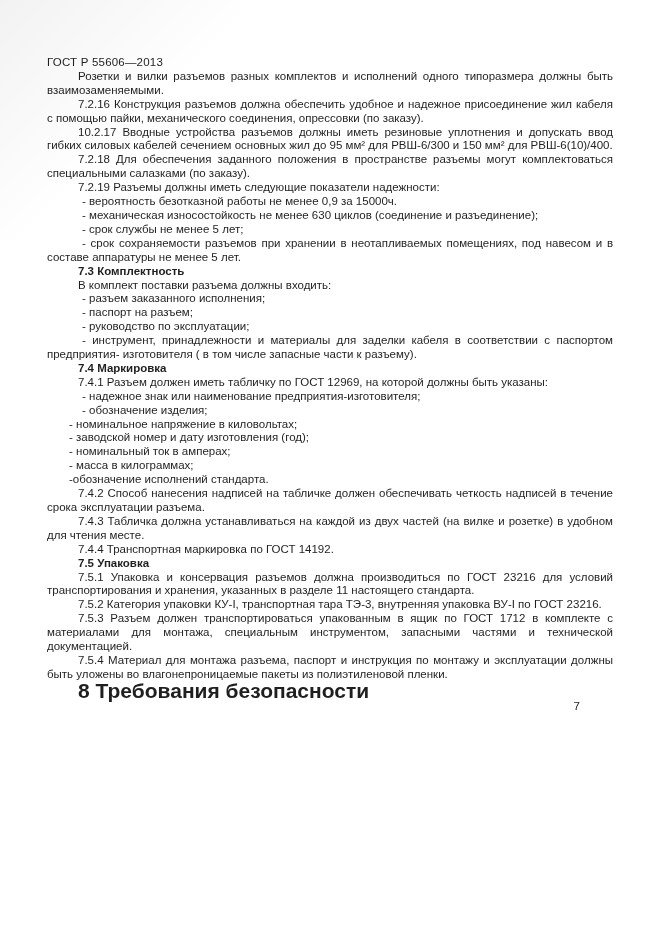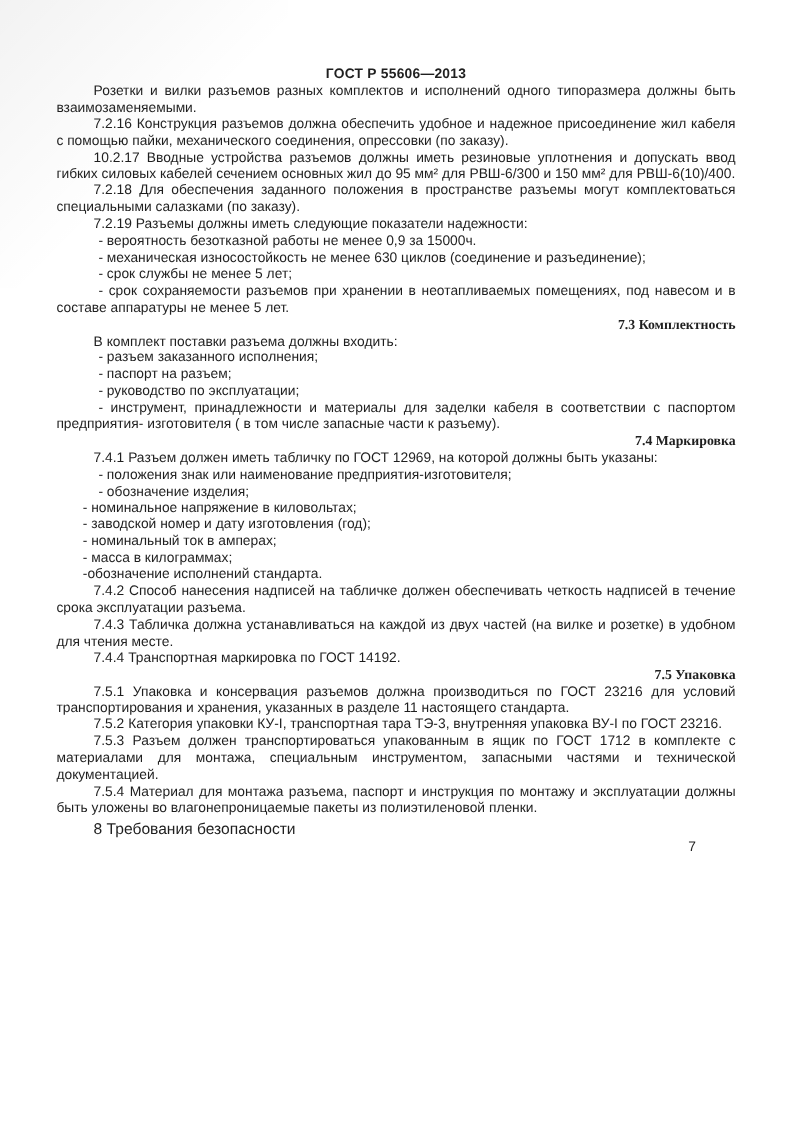--- a/index.html
+++ b/index.html
@@ -28,44 +28,43 @@
     position: absolute;
     left: 47px;
     top: 56px;
     width: 566px;
     font-size: 11.5px;
     line-height: 13.9px;
     text-align: justify;
   }
 
   .doc-header {
-    font-weight: bold;
-    text-align: center;
+    font-weight: normal;
+    text-align: left;
     margin: 0 0 11px 0;
     letter-spacing: 0.2px;
   }
 
   .content p { margin: 0; }
 
   .b-p   { text-indent: 31px; }
   .b-li1 { text-indent: 35px; }
   .b-li2 { text-indent: 22px; }
 
   .b-h2 {
     font-weight: bold;
     text-indent: 31px;
-    text-align: right;
+    text-align: left;
     margin: 11px 0 11px 0;
-    font-family: Liberation Serif, serif;
   }
   .b-h1 {
-    font-weight: normal;
+    font-weight: bold;
     text-indent: 31px;
     text-align: left;
-    font-size: 13px;
+    font-size: 21px;
     line-height: 18px;
     margin: 13px 0 14px 0;
   }
 
   .page-number {
     margin-top: 13px;
     padding-right: 33px;
     text-align: right;
     text-indent: 0;
   }
@@ -88,21 +87,21 @@
         <p class="b-li1">- срок службы не менее 5 лет;</p>
         <p class="b-li1">- срок сохраняемости разъемов при хранении в неотапливаемых помещениях, под навесом и в составе аппаратуры не менее 5 лет.</p>
         <p class="b-h2">7.3 Комплектность</p>
         <p class="b-p">В комплект поставки разъема должны входить:</p>
         <p class="b-li1">- разъем заказанного исполнения;</p>
         <p class="b-li1">- паспорт на разъем;</p>
         <p class="b-li1">- руководство по эксплуатации;</p>
         <p class="b-li1">- инструмент, принадлежности и материалы для заделки кабеля в соответствии с паспортом предприятия- изготовителя ( в том числе запасные части к разъему).</p>
         <p class="b-h2">7.4 Маркировка</p>
         <p class="b-p">7.4.1 Разъем должен иметь табличку по ГОСТ 12969, на которой должны быть указаны:</p>
-        <p class="b-li1">- положения знак или наименование предприятия-изготовителя;</p>
+        <p class="b-li1">- надежное знак или наименование предприятия-изготовителя;</p>
         <p class="b-li1">- обозначение изделия;</p>
         <p class="b-li2">- номинальное напряжение в киловольтах;</p>
         <p class="b-li2">- заводской номер и дату изготовления (год);</p>
         <p class="b-li2">- номинальный ток в амперах;</p>
         <p class="b-li2">- масса в килограммах;</p>
         <p class="b-li2">-обозначение исполнений стандарта.</p>
         <p class="b-p">7.4.2 Способ нанесения надписей на табличке должен обеспечивать четкость надписей в течение срока эксплуатации разъема.</p>
         <p class="b-p">7.4.3 Табличка должна устанавливаться на каждой из двух частей (на вилке и розетке) в удобном для чтения месте.</p>
         <p class="b-p">7.4.4 Транспортная маркировка по ГОСТ 14192.</p>
         <p class="b-h2">7.5 Упаковка</p>

